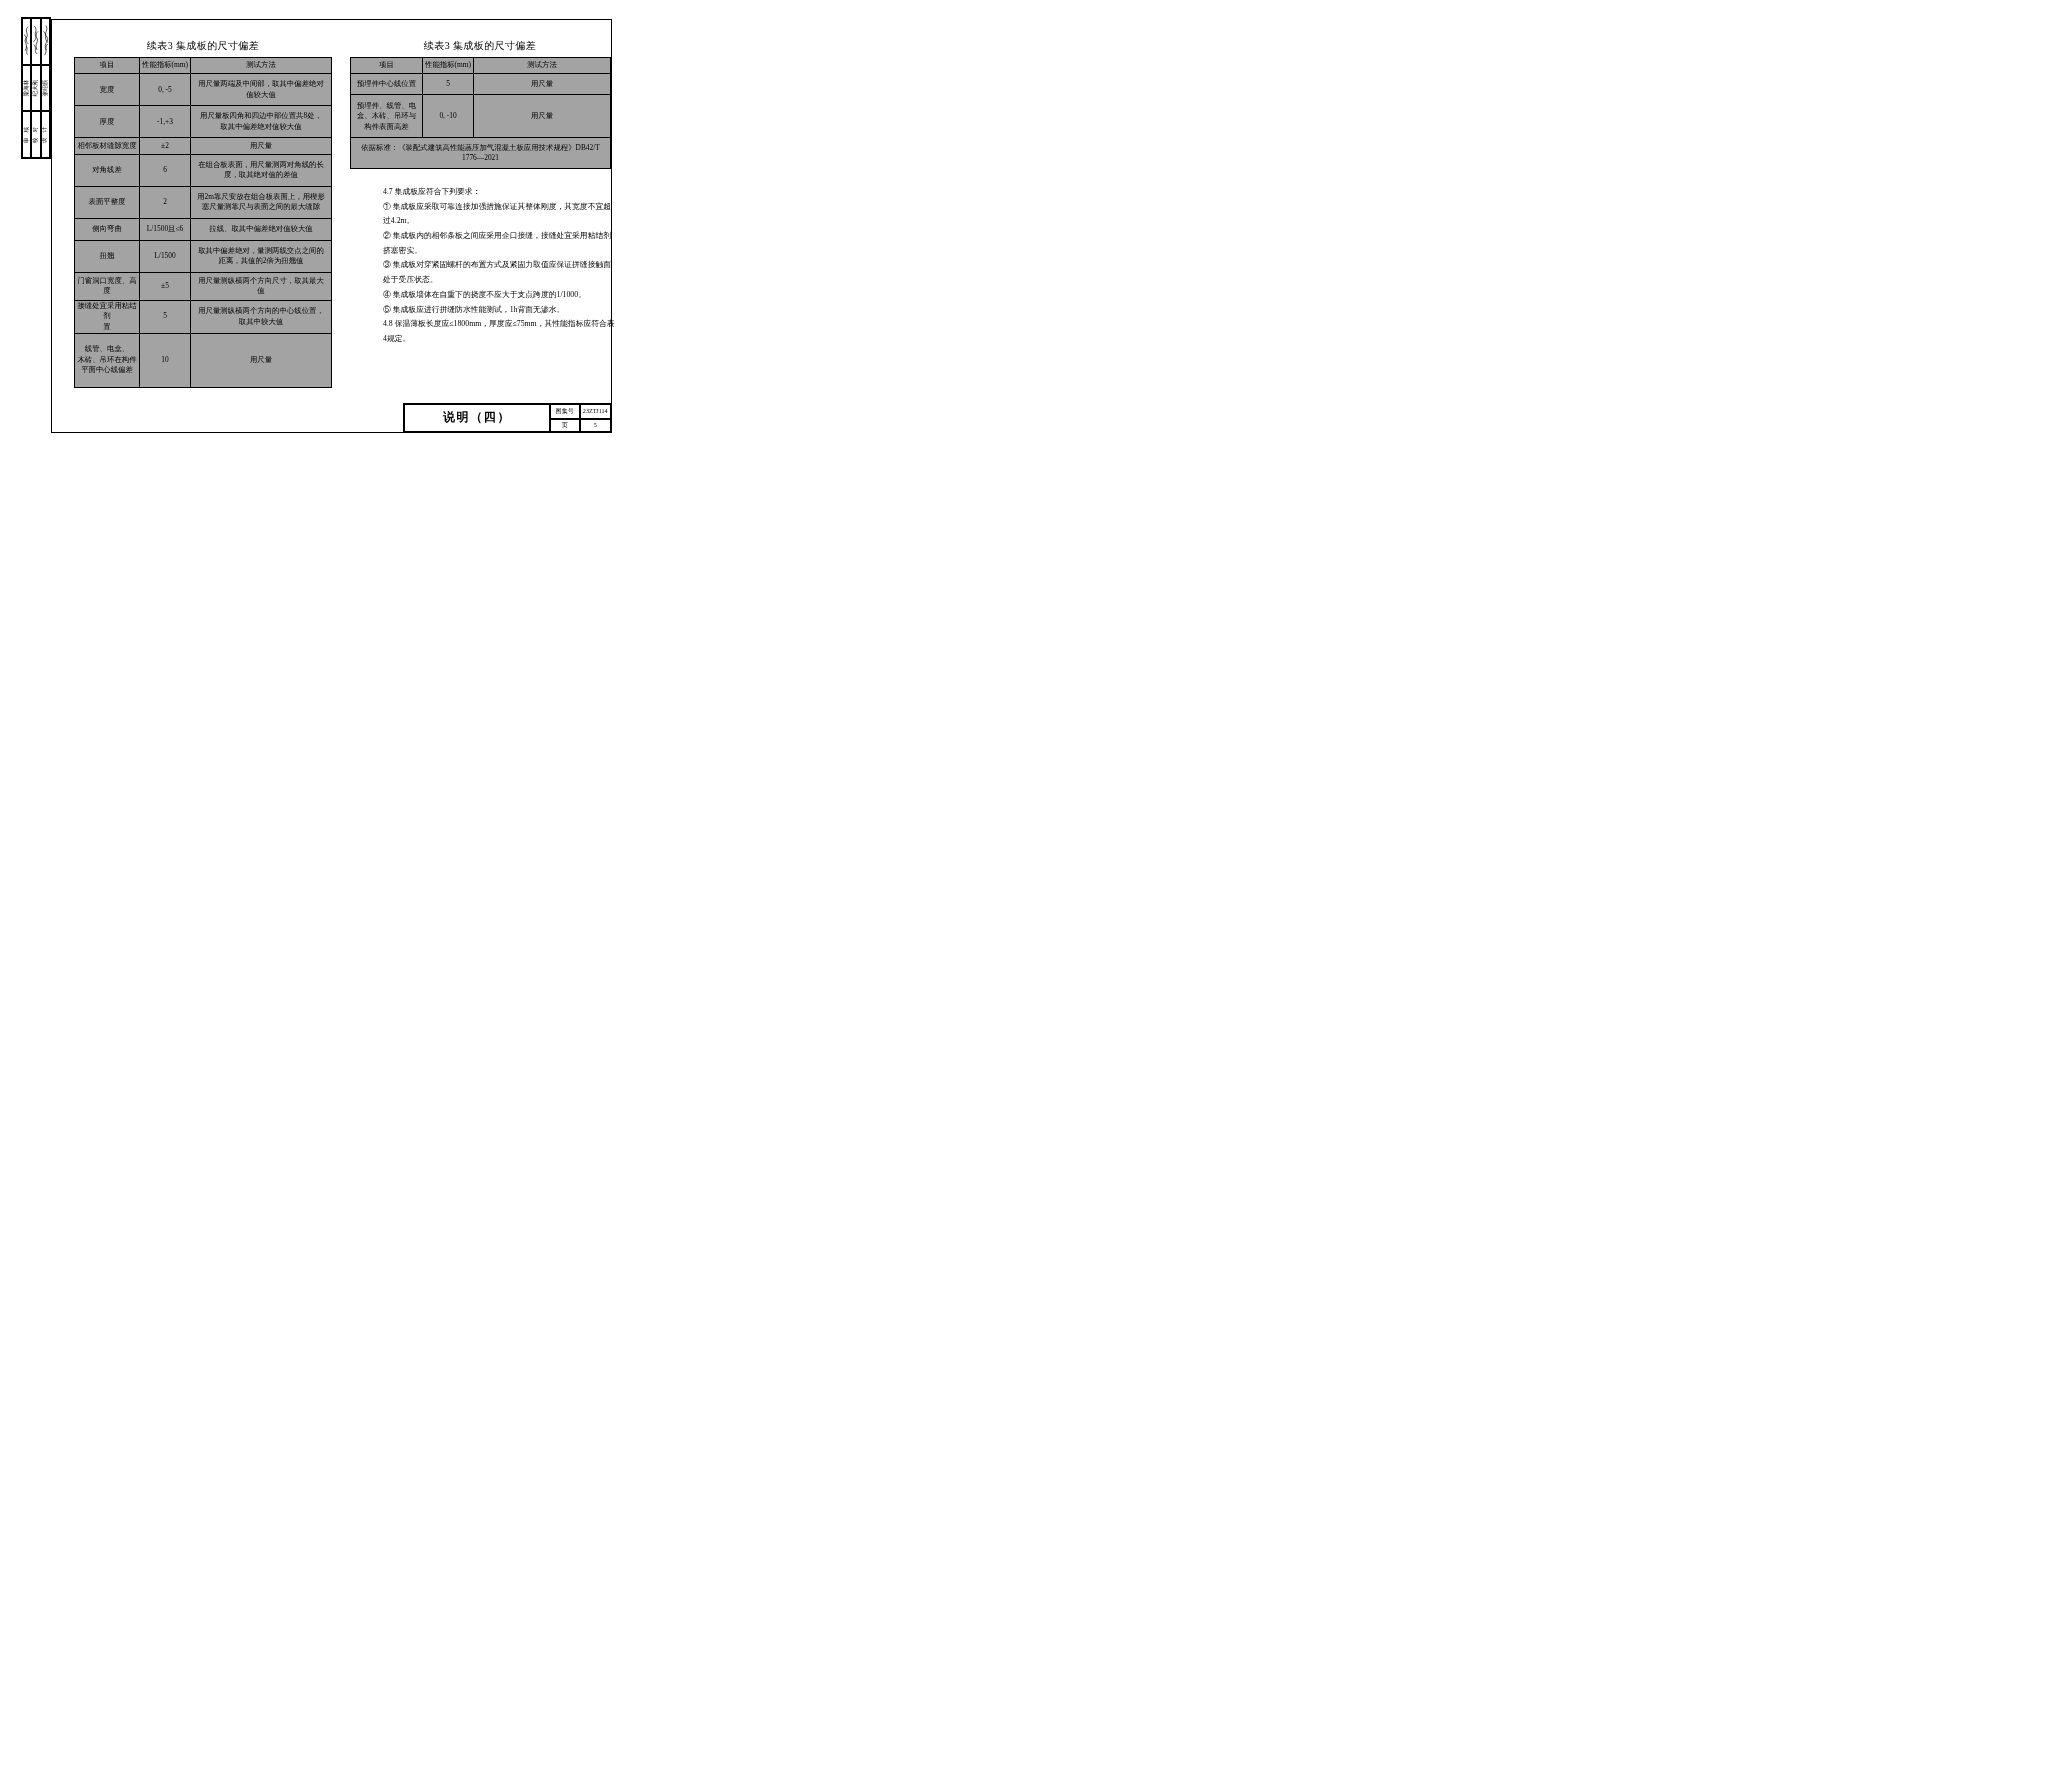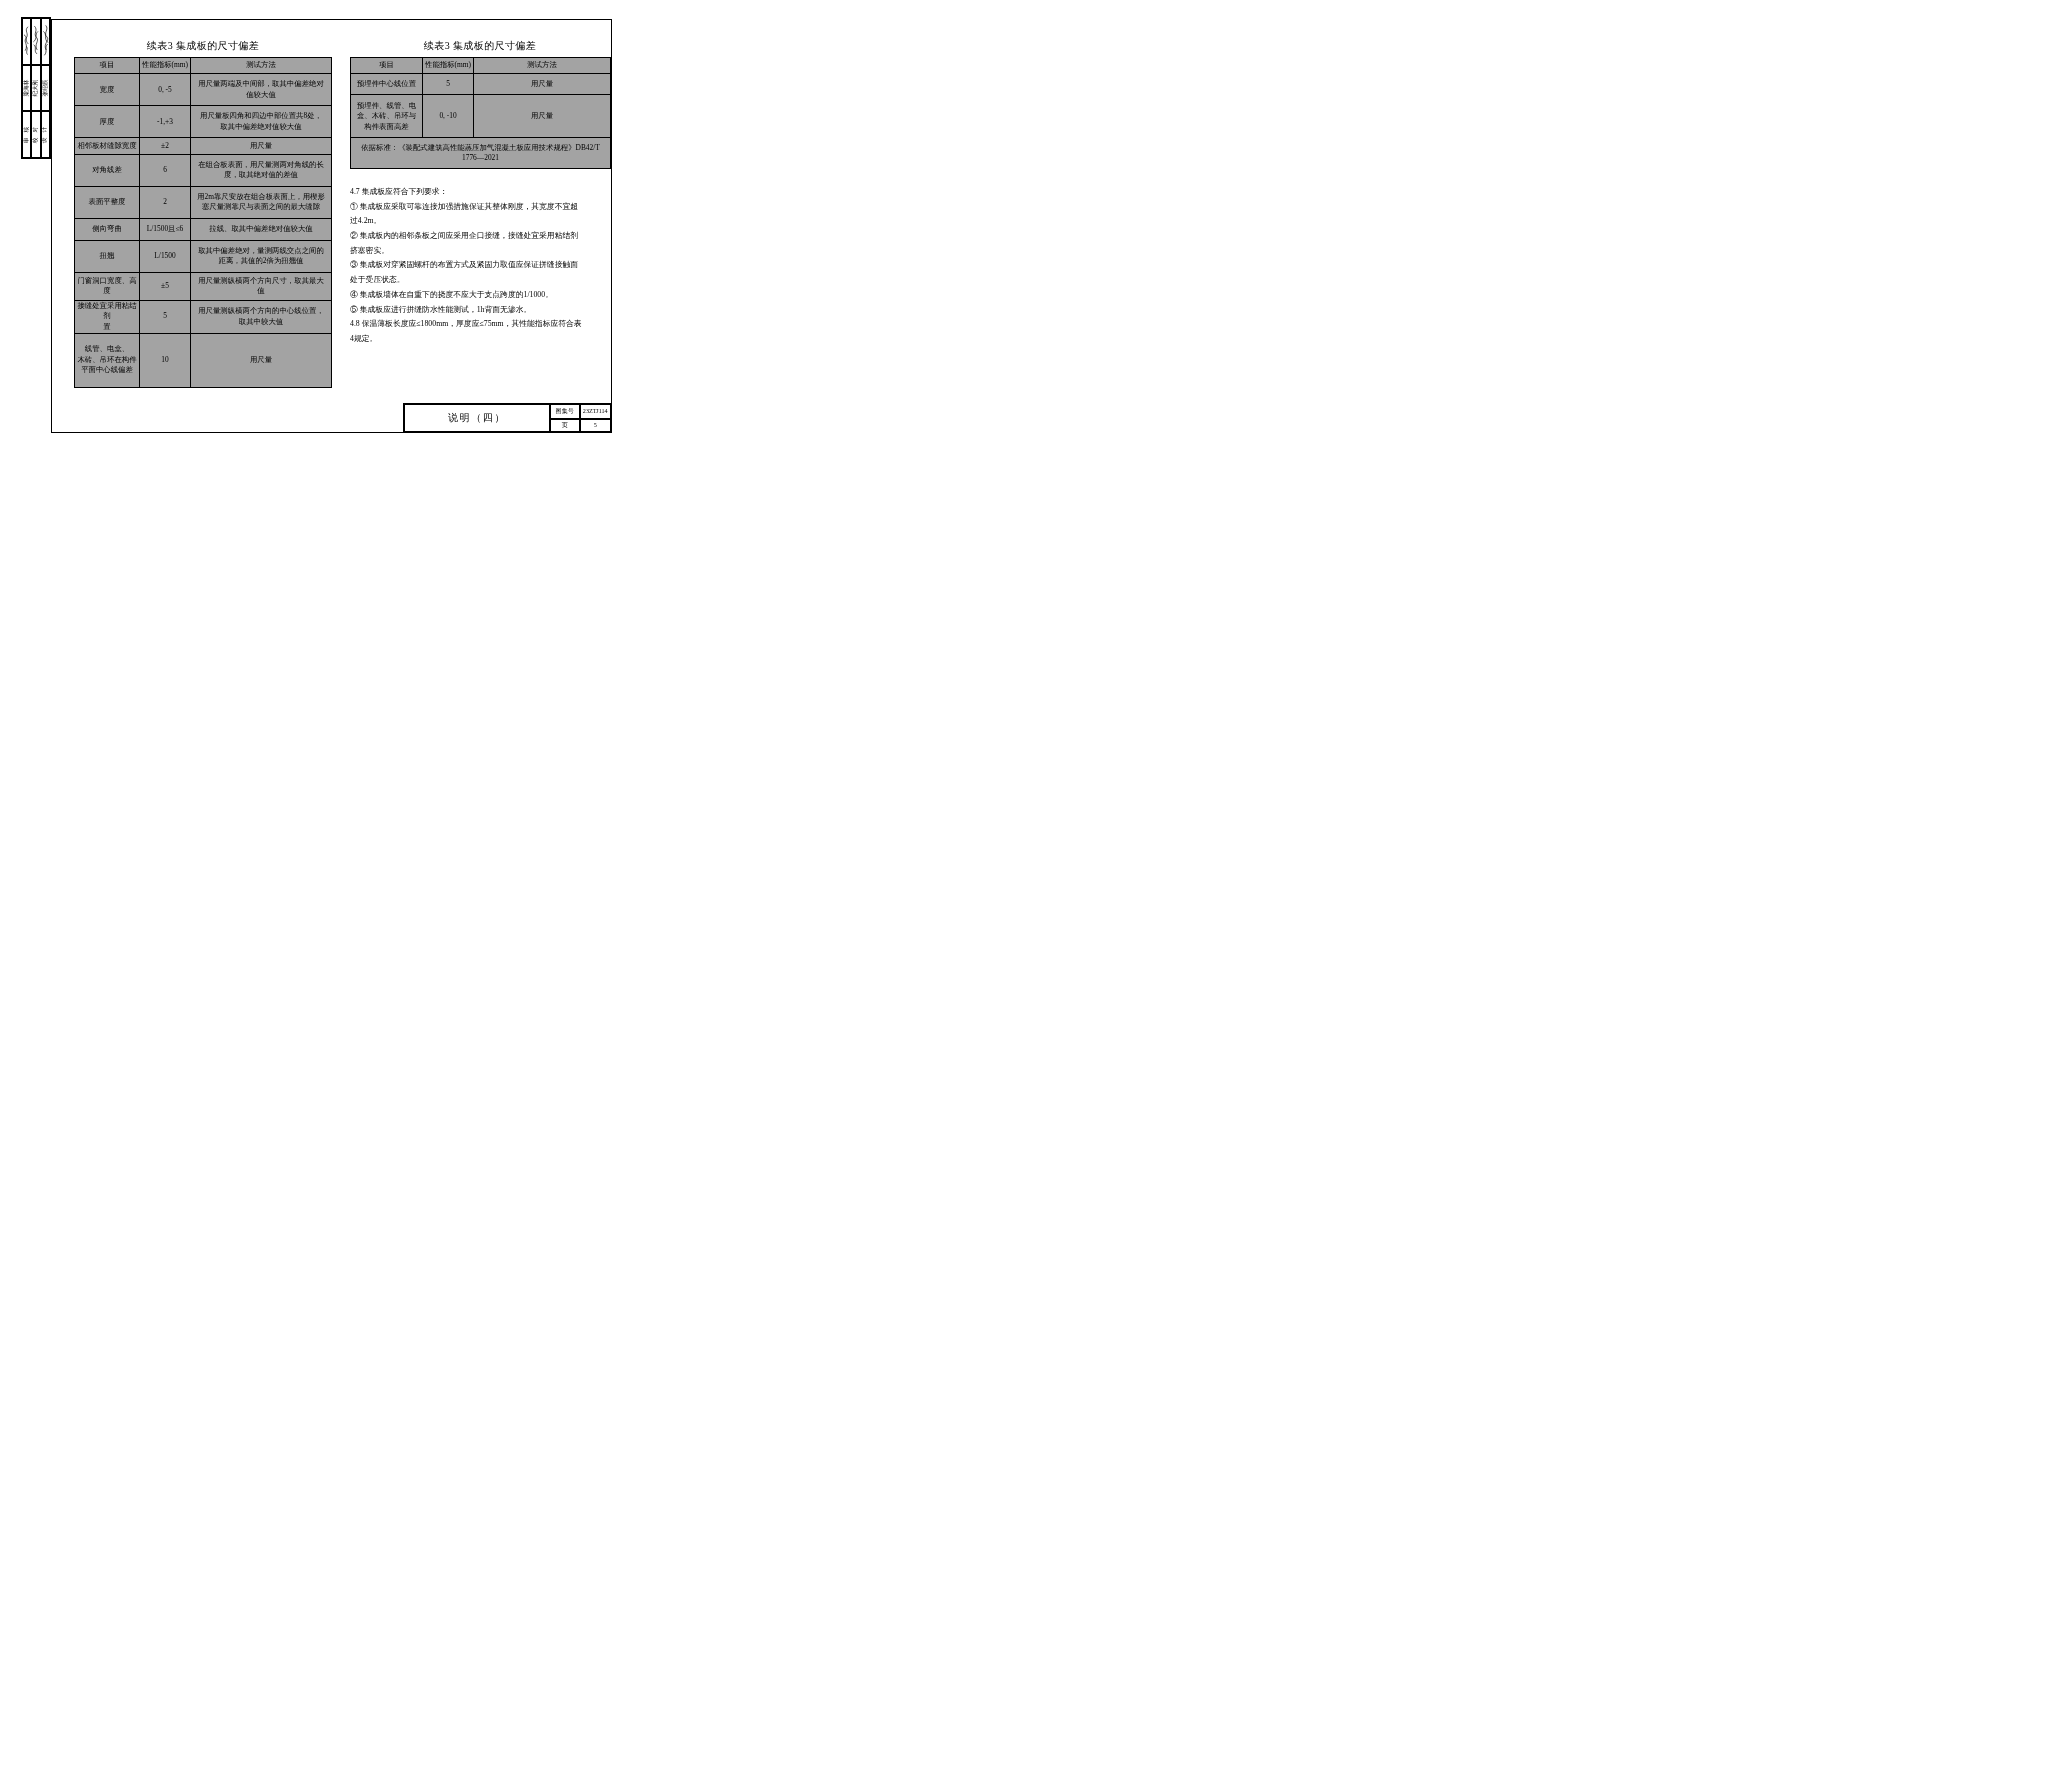--- a/index.html
+++ b/index.html
@@ -28,27 +28,27 @@
   table.tol th,table.tol td{
     border:0.8px solid #000;text-align:center;vertical-align:middle;font-weight:normal;
     font-size:7.4px;line-height:10.6px;white-space:pre-line;padding:0 1.2px;overflow:hidden;
   }
   table.left-tol{left:74px;top:57px;width:258px;}
   table.right-tol{left:350px;top:57px;width:260px;}
   td.footnote-cell{line-height:13.5px;font-size:7.4px;padding:0 1.6px;}
 
   
   .notes{position:absolute;left:350px;top:185px;width:264px;font-size:7.8px;}
-  .note-line{height:14.7px;line-height:14.7px;white-space:pre;overflow:visible;}
+  .note-line{height:14.7px;line-height:14.7px;white-space:pre;overflow:visible;margin-left:33px;}
 
   
   .title-block{position:absolute;left:403px;top:403px;width:209px;height:29.5px;border:1.2px solid #000;
     display:grid;grid-template-columns:146px 29.5px 1fr;grid-template-rows:14.7px 1fr;background:#fff;}
   .tb-cell{border:0.6px solid #000;display:flex;align-items:center;justify-content:center;font-size:6.1px;}
-  .tb-sheet-title{grid-row:1/3;grid-column:1;font-size:10px;letter-spacing:1.6px;}
+  .tb-sheet-title{grid-row:1/3;grid-column:1;font-size:12px;letter-spacing:1.6px;font-weight:bold;}
 </style>
 </head>
 <body>
 
 <div class="sheet">
 
   <div class="page-border"></div>
 
   <div class="sidebar">
     <div class="sb-cell">

